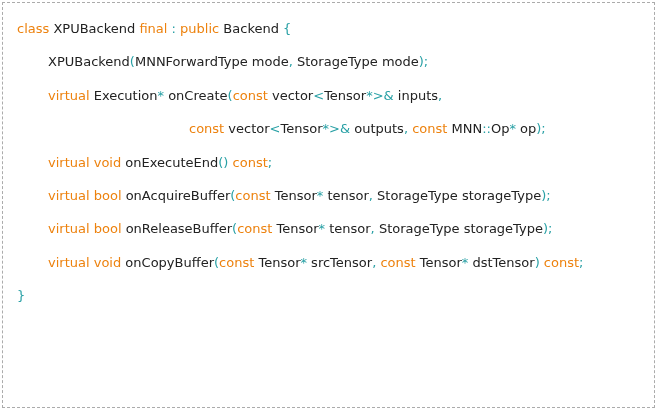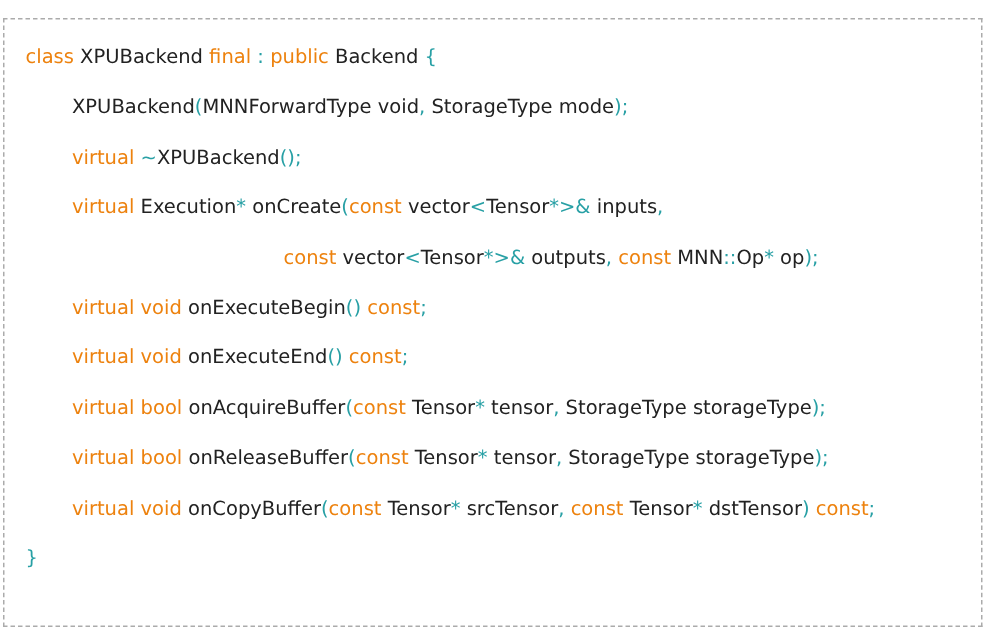--- a/index.html
+++ b/index.html
@@ -7,21 +7,21 @@
     padding: 0;
     width: 660px;
     height: 420px;
     background: #ffffff;
     overflow: hidden;
     font-family: "DejaVu Sans", "Liberation Sans", sans-serif;
   }
   .code-frame {
     position: absolute;
     left: 2px;
-    top: 12px;
+    top: 2px;
     width: 653px;
     height: 406px;
     box-sizing: border-box;
     border: 1px dashed #ababab;
     background: #ffffff;
     padding: 9px 4px 0 14px;
   }
   .code-line {
     white-space: pre;
     font-size: 13px;
@@ -30,23 +30,21 @@
   }
   .tk-k { color: var(--kw, #ed820e); }
   .tk-t { color: var(--plain, #222222); }
   .tk-p { color: var(--punct, #28a0a5); }
 </style>
 </head>
 <body>
 
 <div class="code-frame" id="code-frame" style="border-color: rgb(171, 171, 171); background: rgb(255, 255, 255);">
     <div class="code-line" style="padding-left: 0px;"><span class="tk-k">class</span><span class="tk-t"> XPUBackend </span><span class="tk-k">final</span><span class="tk-t"> </span><span class="tk-p">:</span><span class="tk-t"> </span><span class="tk-k">public</span><span class="tk-t"> Backend </span><span class="tk-p">{</span></div>
-    <div class="code-line" style="padding-left: 31px;"><span class="tk-t">XPUBackend</span><span class="tk-p">(</span><span class="tk-t">MNNForwardType void</span><span class="tk-p">,</span><span class="tk-t"> StorageType mode</span><span class="tk-p">);</span></div>
-    <div class="code-line" style="padding-left: 31px;"><span class="tk-k">virtual</span><span class="tk-t"> </span><span class="tk-p">~</span><span class="tk-t">XPUBackend</span><span class="tk-p">();</span></div>
+    <div class="code-line" style="padding-left: 31px;"><span class="tk-t">XPUBackend</span><span class="tk-p">(</span><span class="tk-t">MNNForwardType mode</span><span class="tk-p">,</span><span class="tk-t"> StorageType mode</span><span class="tk-p">);</span></div>
     <div class="code-line" style="padding-left: 31px;"><span class="tk-k">virtual</span><span class="tk-t"> Execution</span><span class="tk-p">*</span><span class="tk-t"> onCreate</span><span class="tk-p">(</span><span class="tk-k">const</span><span class="tk-t"> vector</span><span class="tk-p">&lt;</span><span class="tk-t">Tensor</span><span class="tk-p">*&gt;&amp;</span><span class="tk-t"> inputs</span><span class="tk-p">,</span></div>
     <div class="code-line" style="padding-left: 172px;"><span class="tk-k">const</span><span class="tk-t"> vector</span><span class="tk-p">&lt;</span><span class="tk-t">Tensor</span><span class="tk-p">*&gt;&amp;</span><span class="tk-t"> outputs</span><span class="tk-p">,</span><span class="tk-t"> </span><span class="tk-k">const</span><span class="tk-t"> MNN</span><span class="tk-p">::</span><span class="tk-t">Op</span><span class="tk-p">*</span><span class="tk-t"> op</span><span class="tk-p">);</span></div>
-    <div class="code-line" style="padding-left: 31px;"><span class="tk-k">virtual</span><span class="tk-t"> </span><span class="tk-k">void</span><span class="tk-t"> onExecuteBegin</span><span class="tk-p">()</span><span class="tk-t"> </span><span class="tk-k">const</span><span class="tk-p">;</span></div>
     <div class="code-line" style="padding-left: 31px;"><span class="tk-k">virtual</span><span class="tk-t"> </span><span class="tk-k">void</span><span class="tk-t"> onExecuteEnd</span><span class="tk-p">()</span><span class="tk-t"> </span><span class="tk-k">const</span><span class="tk-p">;</span></div>
     <div class="code-line" style="padding-left: 31px;"><span class="tk-k">virtual</span><span class="tk-t"> </span><span class="tk-k">bool</span><span class="tk-t"> onAcquireBuffer</span><span class="tk-p">(</span><span class="tk-k">const</span><span class="tk-t"> Tensor</span><span class="tk-p">*</span><span class="tk-t"> tensor</span><span class="tk-p">,</span><span class="tk-t"> StorageType storageType</span><span class="tk-p">);</span></div>
     <div class="code-line" style="padding-left: 31px;"><span class="tk-k">virtual</span><span class="tk-t"> </span><span class="tk-k">bool</span><span class="tk-t"> onReleaseBuffer</span><span class="tk-p">(</span><span class="tk-k">const</span><span class="tk-t"> Tensor</span><span class="tk-p">*</span><span class="tk-t"> tensor</span><span class="tk-p">,</span><span class="tk-t"> StorageType storageType</span><span class="tk-p">);</span></div>
     <div class="code-line" style="padding-left: 31px;"><span class="tk-k">virtual</span><span class="tk-t"> </span><span class="tk-k">void</span><span class="tk-t"> onCopyBuffer</span><span class="tk-p">(</span><span class="tk-k">const</span><span class="tk-t"> Tensor</span><span class="tk-p">*</span><span class="tk-t"> srcTensor</span><span class="tk-p">,</span><span class="tk-t"> </span><span class="tk-k">const</span><span class="tk-t"> Tensor</span><span class="tk-p">*</span><span class="tk-t"> dstTensor</span><span class="tk-p">)</span><span class="tk-t"> </span><span class="tk-k">const</span><span class="tk-p">;</span></div>
     <div class="code-line" style="padding-left: 0px;"><span class="tk-p">}</span></div>
   </div>
 
 </body></html>

